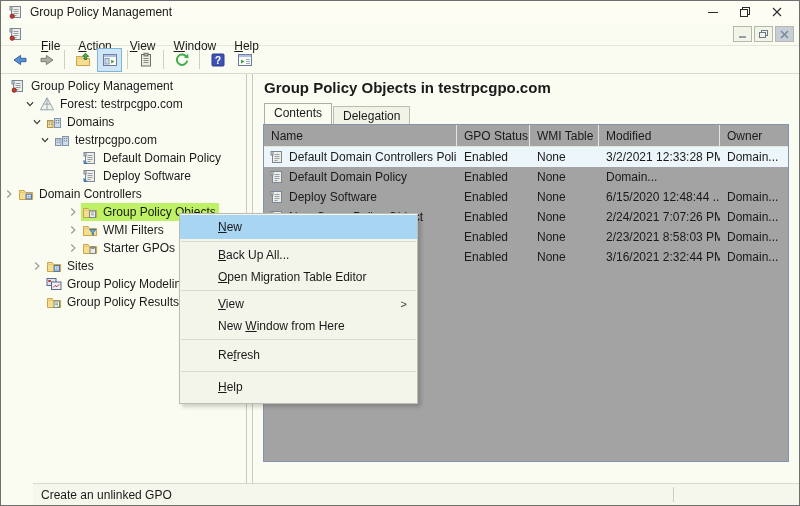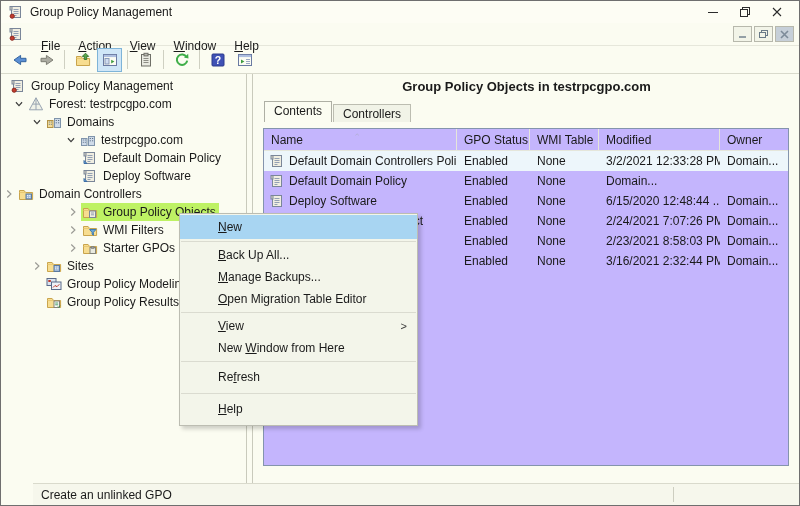--- a/index.html
+++ b/index.html
@@ -40,27 +40,27 @@
   .right-pane{ flex:1; padding:3px 10px 0 10px; overflow:hidden; }
 
   
   .tree-row{ height:18px; display:flex; align-items:center; white-space:nowrap; }
   .tree-chevron{ width:16px; display:flex; justify-content:center; flex:0 0 16px; }
   .row-core{ display:flex; align-items:center; height:18px; padding:0 3px 0 1px; }
   .row-core .ticon{ margin-right:5px; display:flex; }
   .tree-row.selected .row-core{ background:#bef264; }
 
   
-  .pane-title{ font-weight:bold; font-size:13px; padding:2px 0 7px 1px;text-align:center; }
+  .pane-title{ font-weight:bold; font-size:15px; padding:2px 0 7px 1px; }
   .tabstrip{ display:flex; align-items:flex-end; height:21px; padding-left:1px; }
   .tab{ height:18px; padding:2px 9px 0 9px; border:1px solid #bcbdb1; border-bottom:none;
         background:#f1f3e7; margin-right:1px; }
   .tab.active{ height:21px; background:#fbfcf1; border-color:#aeafa4; position:relative; z-index:2; }
 
-  .listview{ border:1px solid #8494ad; margin-top:6px; height:338px; background:#c4b5fd; overflow:hidden; }
+  .listview{ border:1px solid #8494ad; height:338px; background:#a3a3a3; overflow:hidden; }
   .lv-header{ display:grid; grid-template-columns:193px 73px 69px 121px 1fr; height:22px;
               border-bottom:1px solid #e5e6da; }
   .lv-h-cell{ padding:4px 4px 0 7px; border-right:1px solid #e5e6da; position:relative;
               white-space:nowrap; overflow:hidden; }
   .lv-h-cell:last-child{ border-right:none; }
   .sort-caret{ position:absolute; left:88px; top:0px; }
   .lv-row{ display:grid; grid-template-columns:193px 73px 69px 121px 1fr; height:20px; }
   .lv-row.tinted{ background:#edf6fb; }
   .lv-cell{ padding:0 4px 0 7px; line-height:20px; white-space:nowrap; overflow:hidden; }
   .lv-cell.name{ display:flex; align-items:center; padding-left:5px; }
@@ -233,21 +233,21 @@
               <svg width="16" height="16" viewBox="0 0 16 16">
                 <rect x="3.5" y="2.5" width="9" height="11" fill="#f0eee1" stroke="#7a8699"></rect>
                 <path d="M5.5 5.5h5M5.5 7.5h5M5.5 9.5h5M5.5 11.5h3" stroke="#93a0b4" fill="none"></path>
                 <rect x="2" y="2.5" width="2" height="3.5" fill="#d9d5c5" stroke="#7a8699"></rect>
                 <circle cx="4.2" cy="12.2" r="2.1" fill="#c23b2e" stroke="#8e2b21"></circle>
               </svg>
             </span>
             <span>Group Policy Management</span>
           </span>
         </div>
-        <div class="tree-row" style="padding-left: 10px;">
+        <div class="tree-row" style="padding-left: 21px;">
           <span class="tree-chevron">
             <svg width="14" height="14" viewBox="0 0 16 16">
               <path d="M4.5 6 L8 9.8 L11.5 6" stroke="#3c3c3c" stroke-width="1.3" fill="none"></path>
             </svg>
           </span>
           <span class="row-core">
             <span class="ticon">
               <svg width="16" height="16" viewBox="0 0 16 16">
                 <path d="M8 1.8 L14.6 13.8 H1.4 Z" fill="#f0f2e8" stroke="#97a3b1"></path>
                 <path d="M8 1.8 V13.8 M4.8 8.1 h6.4" stroke="#97a3b1" fill="none"></path>
@@ -266,21 +266,21 @@
             <span class="ticon">
               <svg width="16" height="16" viewBox="0 0 16 16">
                 <rect x="1.5" y="6.5" width="5.5" height="7" fill="#f2dc9a" stroke="#b29246"></rect>
                 <rect x="8.5" y="4.5" width="6" height="9" fill="#cfdbe9" stroke="#7f94ab"></rect>
                 <path d="M9.7 6.5h1.2M12 6.5h1.2M9.7 8.8h1.2M12 8.8h1.2M2.8 8h1M4.8 8h1M2.8 10.3h1M4.8 10.3h1" stroke="#5d7188"></path>
               </svg>
             </span>
             <span>Domains</span>
           </span>
         </div>
-        <div class="tree-row" style="padding-left: 62px;">
+        <div class="tree-row" style="padding-left: 36px;">
           <span class="tree-chevron">
             <svg width="14" height="14" viewBox="0 0 16 16">
               <path d="M4.5 6 L8 9.8 L11.5 6" stroke="#3c3c3c" stroke-width="1.3" fill="none"></path>
             </svg>
           </span>
           <span class="row-core">
             <span class="ticon">
               <svg width="16" height="16" viewBox="0 0 16 16">
                 <rect x="1.5" y="6.5" width="5.5" height="7" fill="#cfdbe9" stroke="#7f94ab"></rect>
                 <rect x="8.5" y="4.5" width="6" height="9" fill="#cfdbe9" stroke="#7f94ab"></rect>
@@ -435,21 +435,21 @@
             </span>
             <span>Group Policy Results</span>
           </span>
         </div>
       </div>
     <div class="splitter"></div>
     <div class="right-pane">
       <div class="pane-title">Group Policy Objects in testrpcgpo.com</div>
       <div class="tabstrip" id="tabstrip">
           <span class="tab active">Contents</span>
-          <span class="tab">Controllers</span>
+          <span class="tab">Delegation</span>
         </div>
       <div class="listview">
         <div class="lv-header" id="lv-header">
             <div class="lv-h-cell">Name<span class="sort-caret"><svg width="12" height="7" viewBox="0 0 16 16">
                   <path d="M2 5.5 L6 2 L10 5.5" stroke="#a3a9ae" fill="none"></path>
                 </svg></span></div>
             <div class="lv-h-cell">GPO Status</div>
             <div class="lv-h-cell">WMI Table</div>
             <div class="lv-h-cell">Modified</div>
             <div class="lv-h-cell">Owner</div>
@@ -539,21 +539,20 @@
 
   <div class="statusbar">
     <span>Create an unlinked GPO</span>
     <span class="status-divider"></span>
   </div>
 
   <div class="context-menu" id="context-menu">
       <div class="cm-item hl"><u>N</u>ew</div>
       <div class="cm-sep"></div>
       <div class="cm-item"><u>B</u>ack Up All...</div>
-      <div class="cm-item"><u>M</u>anage Backups...</div>
       <div class="cm-item"><u>O</u>pen Migration Table Editor</div>
       <div class="cm-sep"></div>
       <div class="cm-item"><u>V</u>iew<span class="cm-arrow">&gt;</span></div>
       <div class="cm-item">New <u>W</u>indow from Here</div>
       <div class="cm-sep"></div>
       <div class="cm-item tall">Re<u>f</u>resh</div>
       <div class="cm-sep"></div>
       <div class="cm-item tall"><u>H</u>elp</div>
     </div>
 

